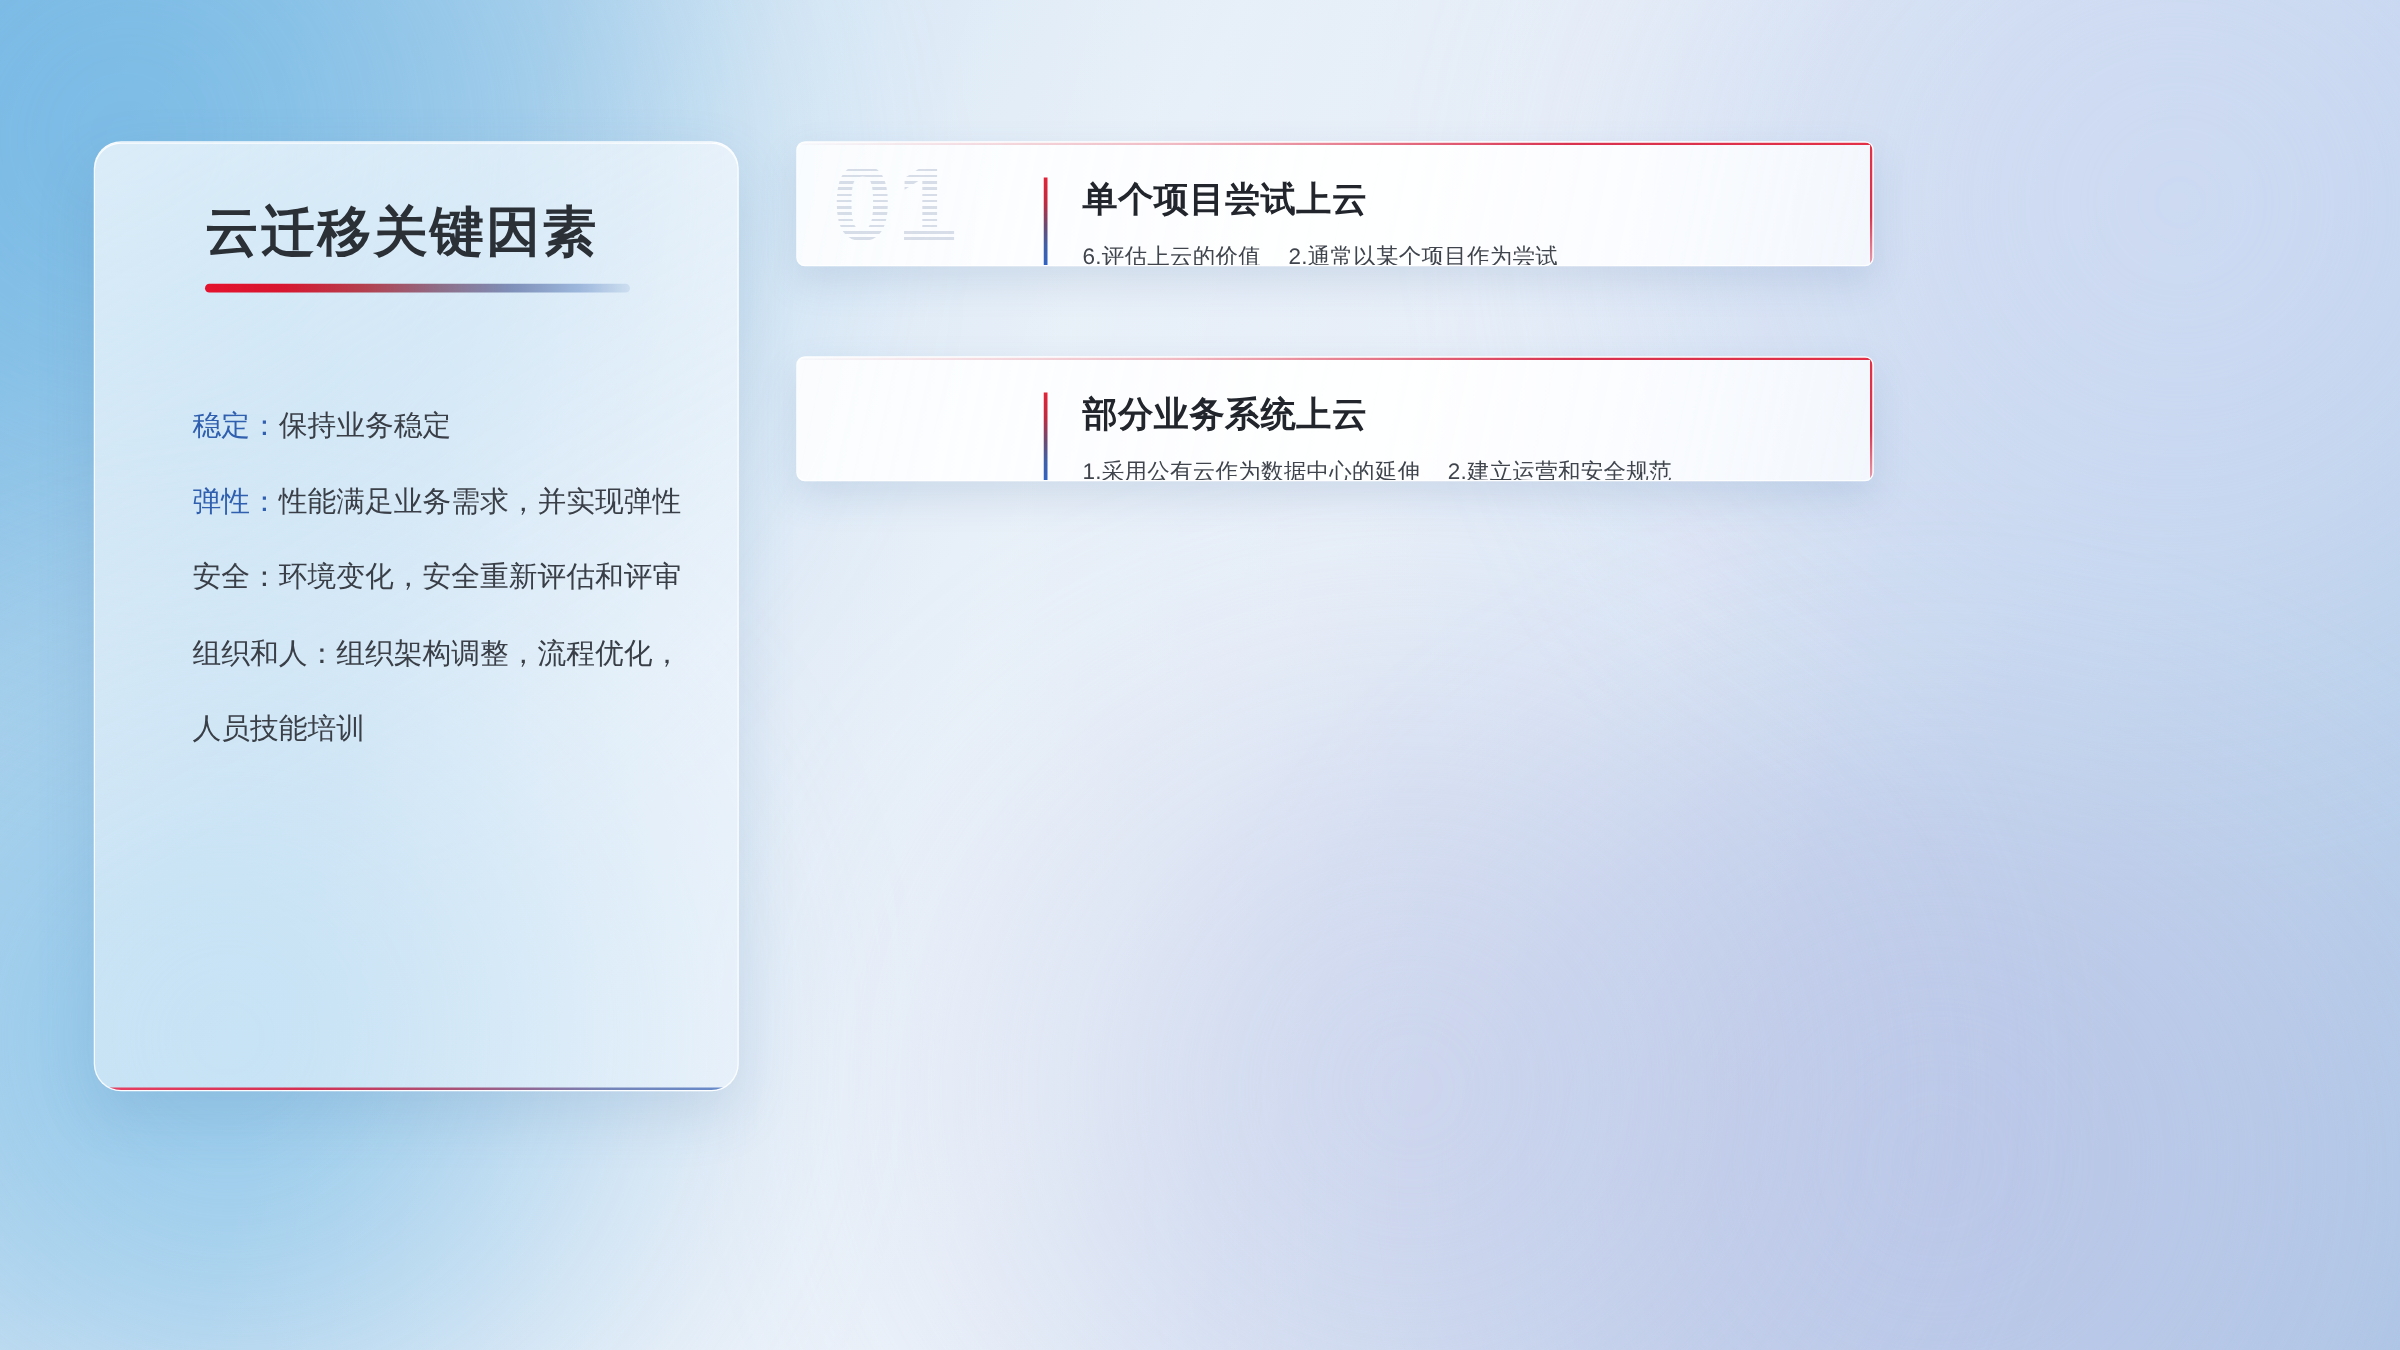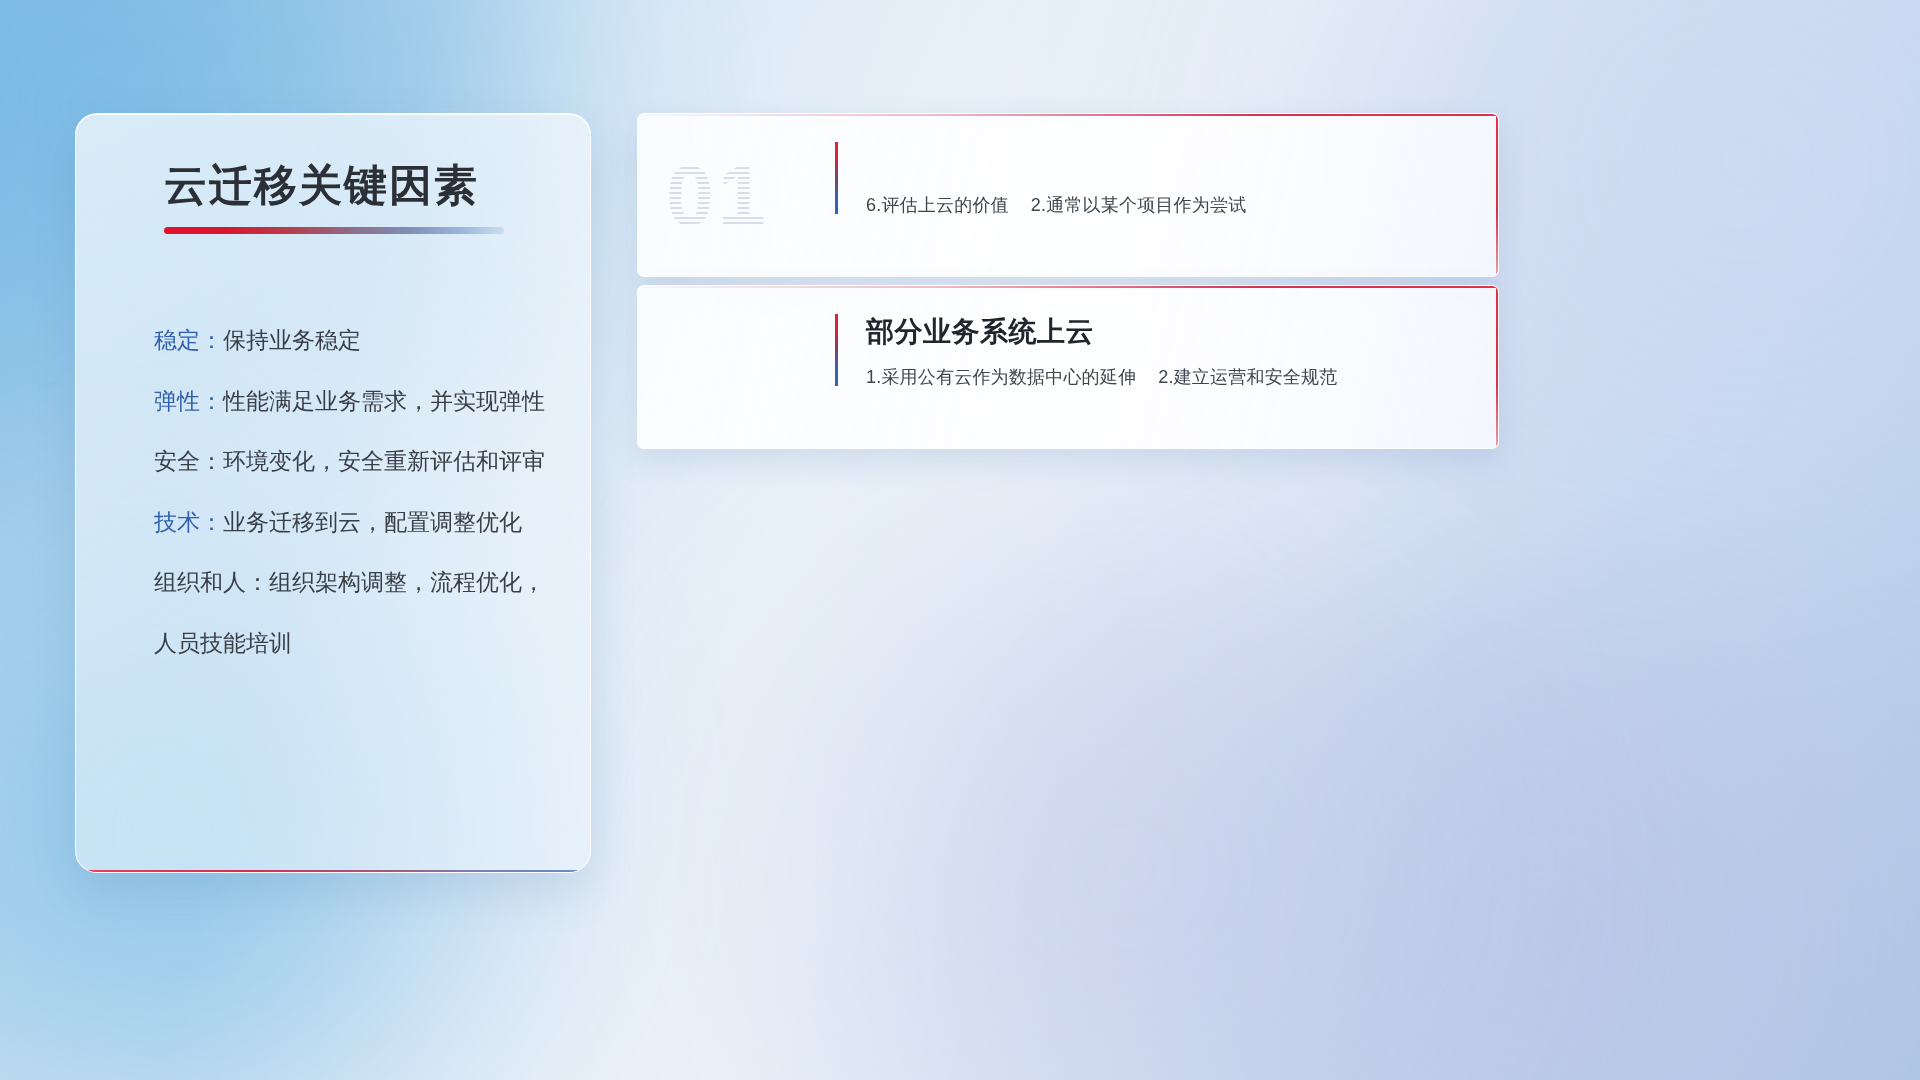--- a/index.html
+++ b/index.html
@@ -80,21 +80,21 @@
   .factor-list { position:absolute; left:30px; top:196px; width:470px;margin-left:48px; }
   .factor {
     font-size:23px; line-height:60.5px; color:#3a3f47;
     white-space:nowrap;
   }
   .factor .lbl { color:#2f5fae; }
   .factor .lbl.plain { color:#3a3f47; }
 
   
   .card {
-    position:absolute; left:637px; width:862px; height:164px;
+    position:absolute; left:637px; width:862px; height:100px;
     border-radius:7px;
     border:1px solid rgba(255,255,255,.8);
     background:linear-gradient(102deg,
        rgba(255,255,255,.86) 0%,
        rgba(253,254,255,.92) 26%,
        rgba(255,255,255,.96) 52%,
        rgba(252,253,255,.92) 78%,
        rgba(248,251,254,.86) 100%);
     box-shadow:0 12px 30px rgba(70,110,160,.15), inset 0 1px 0 rgba(255,255,255,.95);
     overflow:hidden;
@@ -168,34 +168,32 @@
       <div class="factor">
         <span class="lbl">稳定：</span><span class="val">保持业务稳定</span>
       </div>
       <div class="factor">
         <span class="lbl">弹性：</span><span class="val">性能满足业务需求，并实现弹性</span>
       </div>
       <div class="factor">
         <span class="lbl plain">安全：</span><span class="val">环境变化，安全重新评估和评审</span>
       </div>
       <div class="factor">
-        <span class="lbl">技术：</span><span class="val">业务迁移到云，配置调整优化</span>
-      </div>
-      <div class="factor">
         <span class="lbl plain">组织和人：</span><span class="val">组织架构调整，流程优化，</span>
       </div>
       <div class="factor">
         <span class="val">人员技能培训</span>
       </div>
     </div>
   </section>
 
   <article class="card card-1">
     <div class="ghost-num">01</div>
     <div class="divider"></div>
+    <h2 class="card-title">单个项目尝试上云</h2>
     <p class="card-sub">
       <span>6.评估上云的价值</span><span class="gap"></span><span>2.通常以某个项目作为尝试</span>
     </p>
   </article>
 
   <article class="card card-2">
     <div class="divider"></div>
     <h2 class="card-title">部分业务系统上云</h2>
     <p class="card-sub">
       <span>1.采用公有云作为数据中心的延伸</span><span class="gap"></span><span>2.建立运营和安全规范</span>

